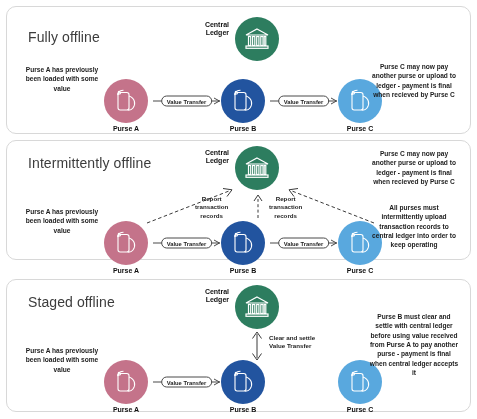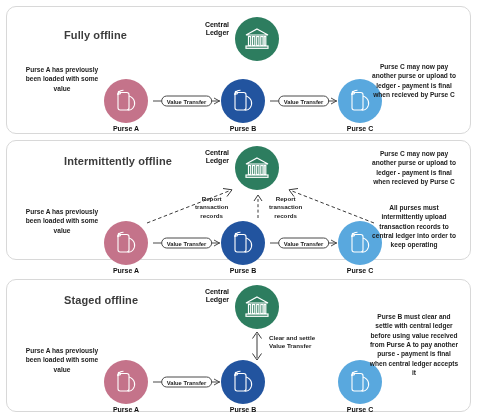--- a/index.html
+++ b/index.html
@@ -24,26 +24,25 @@
     border: 1px solid #d8d8d8;
     border-radius: 10px;
   }
   #panel-0 { top: 6px;   height: 128px; }
   #panel-1 { top: 140px; height: 120px; }
   #panel-2 { top: 279px; height: 133px; }
 
   .panel-title {
     position: absolute;
     left: 21px;
-    font-size: 11px;
-    font-weight: 700;
+    font-size: 14px;
+    font-weight: 400;
     color: #3c3c3c;
     letter-spacing: .1px;
     white-space: nowrap;
-    margin-left: 36px;
   }
   #panel-0 .panel-title { top: 22px; }
   #panel-1 .panel-title { top: 14px; }
   #panel-2 .panel-title { top: 14px; text-align: center; }
 
   
   .note {
     position: absolute;
     font-size: 6.6px;
     line-height: 1.42;

